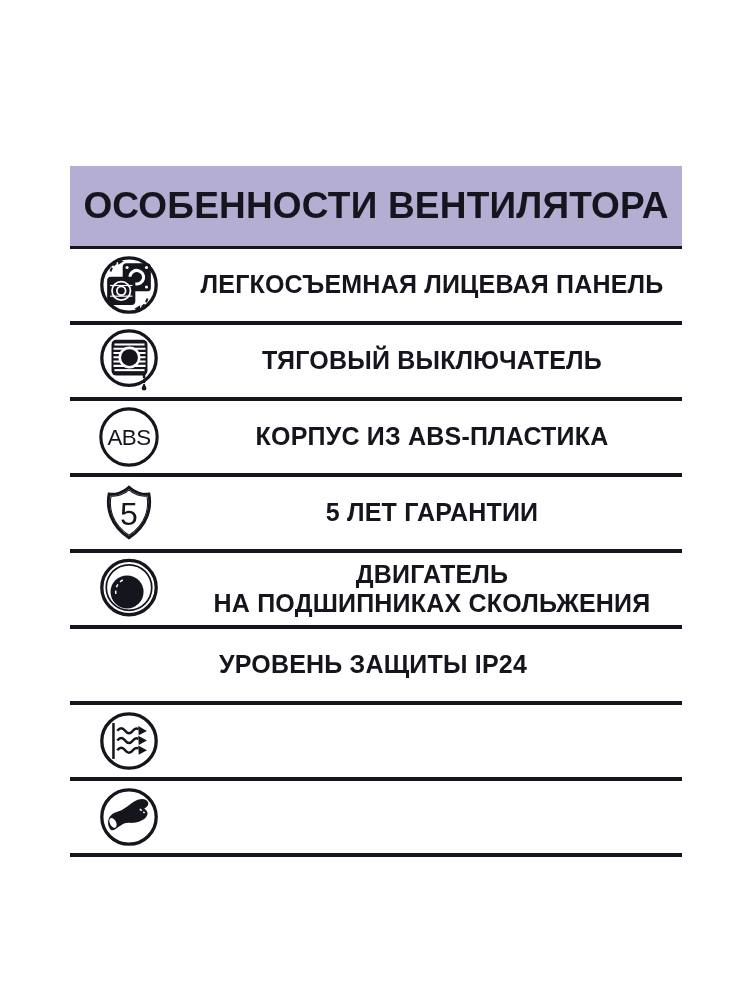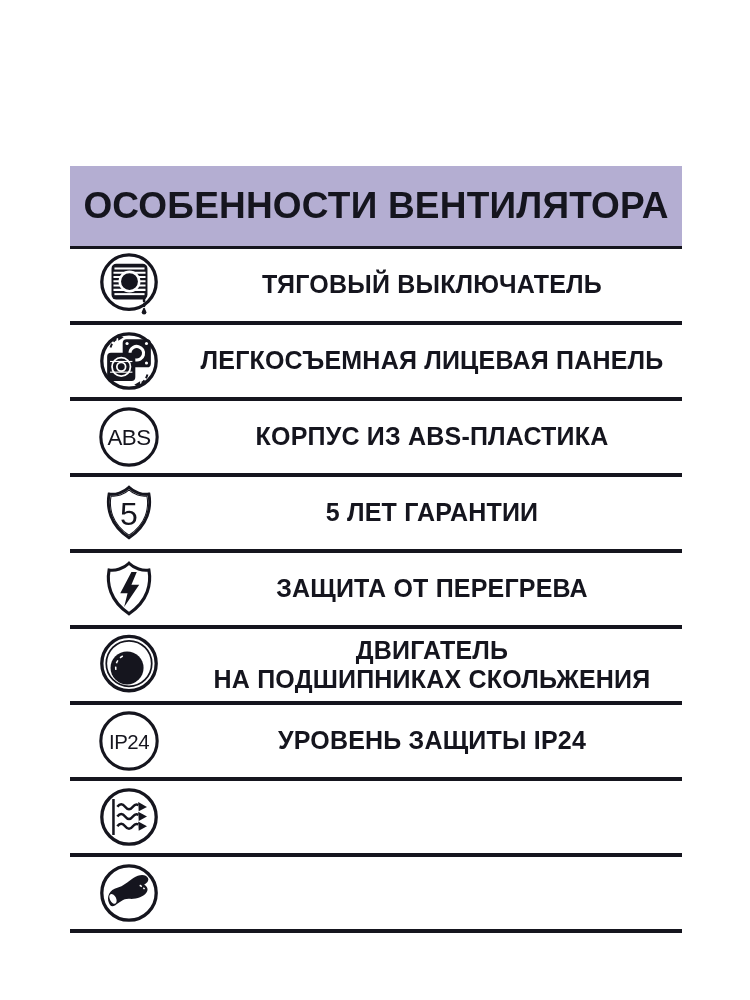--- a/index.html
+++ b/index.html
@@ -61,42 +61,20 @@
 
 <div class="content">
 
   <div class="header">
     <div class="title">ОСОБЕННОСТИ ВЕНТИЛЯТОРА</div>
   </div>
 
   <div class="feature-row">
     <div class="icon-cell">
       <svg class="icon" viewBox="0 0 70 70">
-        <circle cx="35" cy="32" r="28" fill="none" stroke="#15151e" stroke-width="3.4"></circle>
-        <rect x="17" y="13" width="37" height="37" rx="5" fill="#15151e"></rect>
-        <g stroke="#ffffff" stroke-width="2.1">
-          <line x1="20" y1="18" x2="51" y2="18"></line>
-            <line x1="19" y1="22.4" x2="52" y2="22.4"></line>
-          <line x1="19" y1="26.8" x2="52" y2="26.8"></line>
-            <line x1="19" y1="31.2" x2="52" y2="31.2"></line>
-          <line x1="19" y1="35.6" x2="52" y2="35.6"></line>
-            <line x1="19" y1="40" x2="52" y2="40"></line>
-          <line x1="20" y1="44.4" x2="51" y2="44.4"></line>
-        </g>
-        <circle cx="35.5" cy="31.5" r="10" fill="#15151e" stroke="#ffffff" stroke-width="2.6"></circle>
-        <line x1="50.5" y1="50" x2="50.5" y2="60.5" stroke="#15151e" stroke-width="2.6" stroke-dasharray="1.6 3.4" stroke-linecap="round"></line>
-        <circle cx="50.5" cy="63" r="2.4" fill="#15151e"></circle>
-      </svg>
-    </div>
-    <div class="label-cell">ТЯГОВЫЙ ВЫКЛЮЧАТЕЛЬ</div>
-  </div>
-
-  <div class="feature-row">
-    <div class="icon-cell">
-      <svg class="icon" viewBox="0 0 70 70">
         <circle cx="35" cy="35" r="28" fill="none" stroke="#15151e" stroke-width="3.4"></circle>
         <rect x="28.5" y="12.5" width="29" height="29" rx="4" fill="#15151e"></rect>
         <circle cx="33" cy="17" r="1.6" fill="#fff"></circle>
           <circle cx="53" cy="17" r="1.6" fill="#fff"></circle>
         <circle cx="33" cy="37" r="1.6" fill="#fff"></circle>
           <circle cx="53" cy="37" r="1.6" fill="#fff"></circle>
         <circle cx="43" cy="27" r="7" fill="none" stroke="#fff" stroke-width="3.2" stroke-dasharray="28 8" transform="rotate(-120 43 27)"></circle>
         <rect x="12.5" y="26.5" width="29" height="29" rx="4" fill="#15151e"></rect>
         <circle cx="27" cy="41" r="9.5" fill="none" stroke="#fff" stroke-width="1.8"></circle>
         <circle cx="27" cy="41" r="4.5" fill="none" stroke="#fff" stroke-width="1.8"></circle>
@@ -109,68 +87,75 @@
         <path d="M54,49 Q52,56.5 45,59" fill="none" stroke="#15151e" stroke-width="2" stroke-dasharray="4 2.6"></path>
         <polygon points="46.5,55.8 40.5,59.4 46,62.2" fill="#15151e"></polygon>
       </svg>
     </div>
     <div class="label-cell">ЛЕГКОСЪЕМНАЯ ЛИЦЕВАЯ ПАНЕЛЬ</div>
   </div>
 
   <div class="feature-row">
     <div class="icon-cell">
       <svg class="icon" viewBox="0 0 70 70">
+        <circle cx="35" cy="32" r="28" fill="none" stroke="#15151e" stroke-width="3.4"></circle>
+        <rect x="17" y="13" width="37" height="37" rx="5" fill="#15151e"></rect>
+        <g stroke="#ffffff" stroke-width="2.1">
+          <line x1="20" y1="18" x2="51" y2="18"></line>
+            <line x1="19" y1="22.4" x2="52" y2="22.4"></line>
+          <line x1="19" y1="26.8" x2="52" y2="26.8"></line>
+            <line x1="19" y1="31.2" x2="52" y2="31.2"></line>
+          <line x1="19" y1="35.6" x2="52" y2="35.6"></line>
+            <line x1="19" y1="40" x2="52" y2="40"></line>
+          <line x1="20" y1="44.4" x2="51" y2="44.4"></line>
+        </g>
+        <circle cx="35.5" cy="31.5" r="10" fill="#15151e" stroke="#ffffff" stroke-width="2.6"></circle>
+        <line x1="50.5" y1="50" x2="50.5" y2="60.5" stroke="#15151e" stroke-width="2.6" stroke-dasharray="1.6 3.4" stroke-linecap="round"></line>
+        <circle cx="50.5" cy="63" r="2.4" fill="#15151e"></circle>
+      </svg>
+    </div>
+    <div class="label-cell">ТЯГОВЫЙ ВЫКЛЮЧАТЕЛЬ</div>
+  </div>
+
+  <div class="feature-row">
+    <div class="icon-cell">
+      <svg class="icon" viewBox="0 0 70 70">
         <circle cx="35" cy="35" r="29" fill="none" stroke="#15151e" stroke-width="3.2"></circle>
         <text x="35" y="36" text-anchor="middle" dominant-baseline="central" font-size="23" letter-spacing="-0.5" fill="#15151e">ABS</text>
       </svg>
     </div>
     <div class="label-cell">КОРПУС ИЗ ABS-ПЛАСТИКА</div>
   </div>
 
   <div class="feature-row">
     <div class="icon-cell">
       <svg class="icon" viewBox="0 0 70 70">
         <path d="M35,8.5 C29.5,14 21,16.5 14.5,15.5 C12,29 15,47 35,60.5 C55,47 58,29 55.5,15.5 C49,16.5 40.5,14 35,8.5 Z" fill="none" stroke="#15151e" stroke-width="3"></path>
         <path d="M35,8.5 C29.5,14 21,16.5 14.5,15.5 C12,29 15,47 35,60.5 C55,47 58,29 55.5,15.5 C49,16.5 40.5,14 35,8.5 Z" fill="none" stroke="#15151e" stroke-width="1.2" transform="translate(3.5,3.45) scale(0.9)"></path>
         <text x="35" y="36" text-anchor="middle" dominant-baseline="central" font-size="33" fill="#15151e">5</text>
       </svg>
     </div>
     <div class="label-cell">5 ЛЕТ ГАРАНТИИ</div>
   </div>
 
-  <div class="feature-row">
-    <div class="icon-cell">
-      <svg class="icon" viewBox="0 0 70 70">
-        <path d="M35,8.5 C29.5,14 21,16.5 14.5,15.5 C12,29 15,47 35,60.5 C55,47 58,29 55.5,15.5 C49,16.5 40.5,14 35,8.5 Z" fill="none" stroke="#15151e" stroke-width="3.2"></path>
-        <polygon points="37.5,17.5 26,39.5 33.5,39.5 30,53.5 45.5,30.5 37.5,30.5 43,17.5" fill="#15151e"></polygon>
-      </svg>
-    </div>
-    <div class="label-cell">ЗАЩИТА ОТ ПЕРЕГРЕВА</div>
-  </div>
 
   <div class="feature-row">
     <div class="icon-cell">
       <svg class="icon" viewBox="0 0 70 70">
         <circle cx="35" cy="33.5" r="28" fill="none" stroke="#15151e" stroke-width="3.4"></circle>
         <circle cx="35" cy="33.5" r="23.4" fill="none" stroke="#15151e" stroke-width="1.8"></circle>
         <circle cx="33" cy="38" r="17" fill="#15151e"></circle>
         <path d="M21.5,40 A13.5,13.5 0 0 1 29,25.5" fill="none" stroke="#ffffff" stroke-width="1.6" stroke-dasharray="3.4 3.4"></path>
       </svg>
     </div>
     <div class="label-cell">ДВИГАТЕЛЬ
 НА ПОДШИПНИКАХ СКОЛЬЖЕНИЯ</div>
   </div>
 
   <div class="feature-row">
-    <div class="icon-cell">
-      <svg class="icon" viewBox="0 0 70 70">
-        <circle cx="35" cy="35" r="29" fill="none" stroke="#15151e" stroke-width="3.2"></circle>
-        <text x="35" y="36" text-anchor="middle" dominant-baseline="central" font-size="21" letter-spacing="-0.5" fill="#15151e">IP24</text>
-      </svg>
-    </div>
     <div class="label-cell">УРОВЕНЬ ЗАЩИТЫ IP24</div>
   </div>
 
   <div class="feature-row">
     <div class="icon-cell">
       <svg class="icon" viewBox="0 0 70 70">
         <circle cx="35" cy="35" r="28" fill="none" stroke="#15151e" stroke-width="3.4"></circle>
         <line x1="19" y1="16.5" x2="19" y2="53.5" stroke="#15151e" stroke-width="2.6"></line>
         <g fill="none" stroke="#15151e" stroke-width="2.6">
           <path d="M23,24.5 q4,-5.2 8,0 q4,5.2 8,0 q2.6,-3.4 5.6,-1.8"></path>

